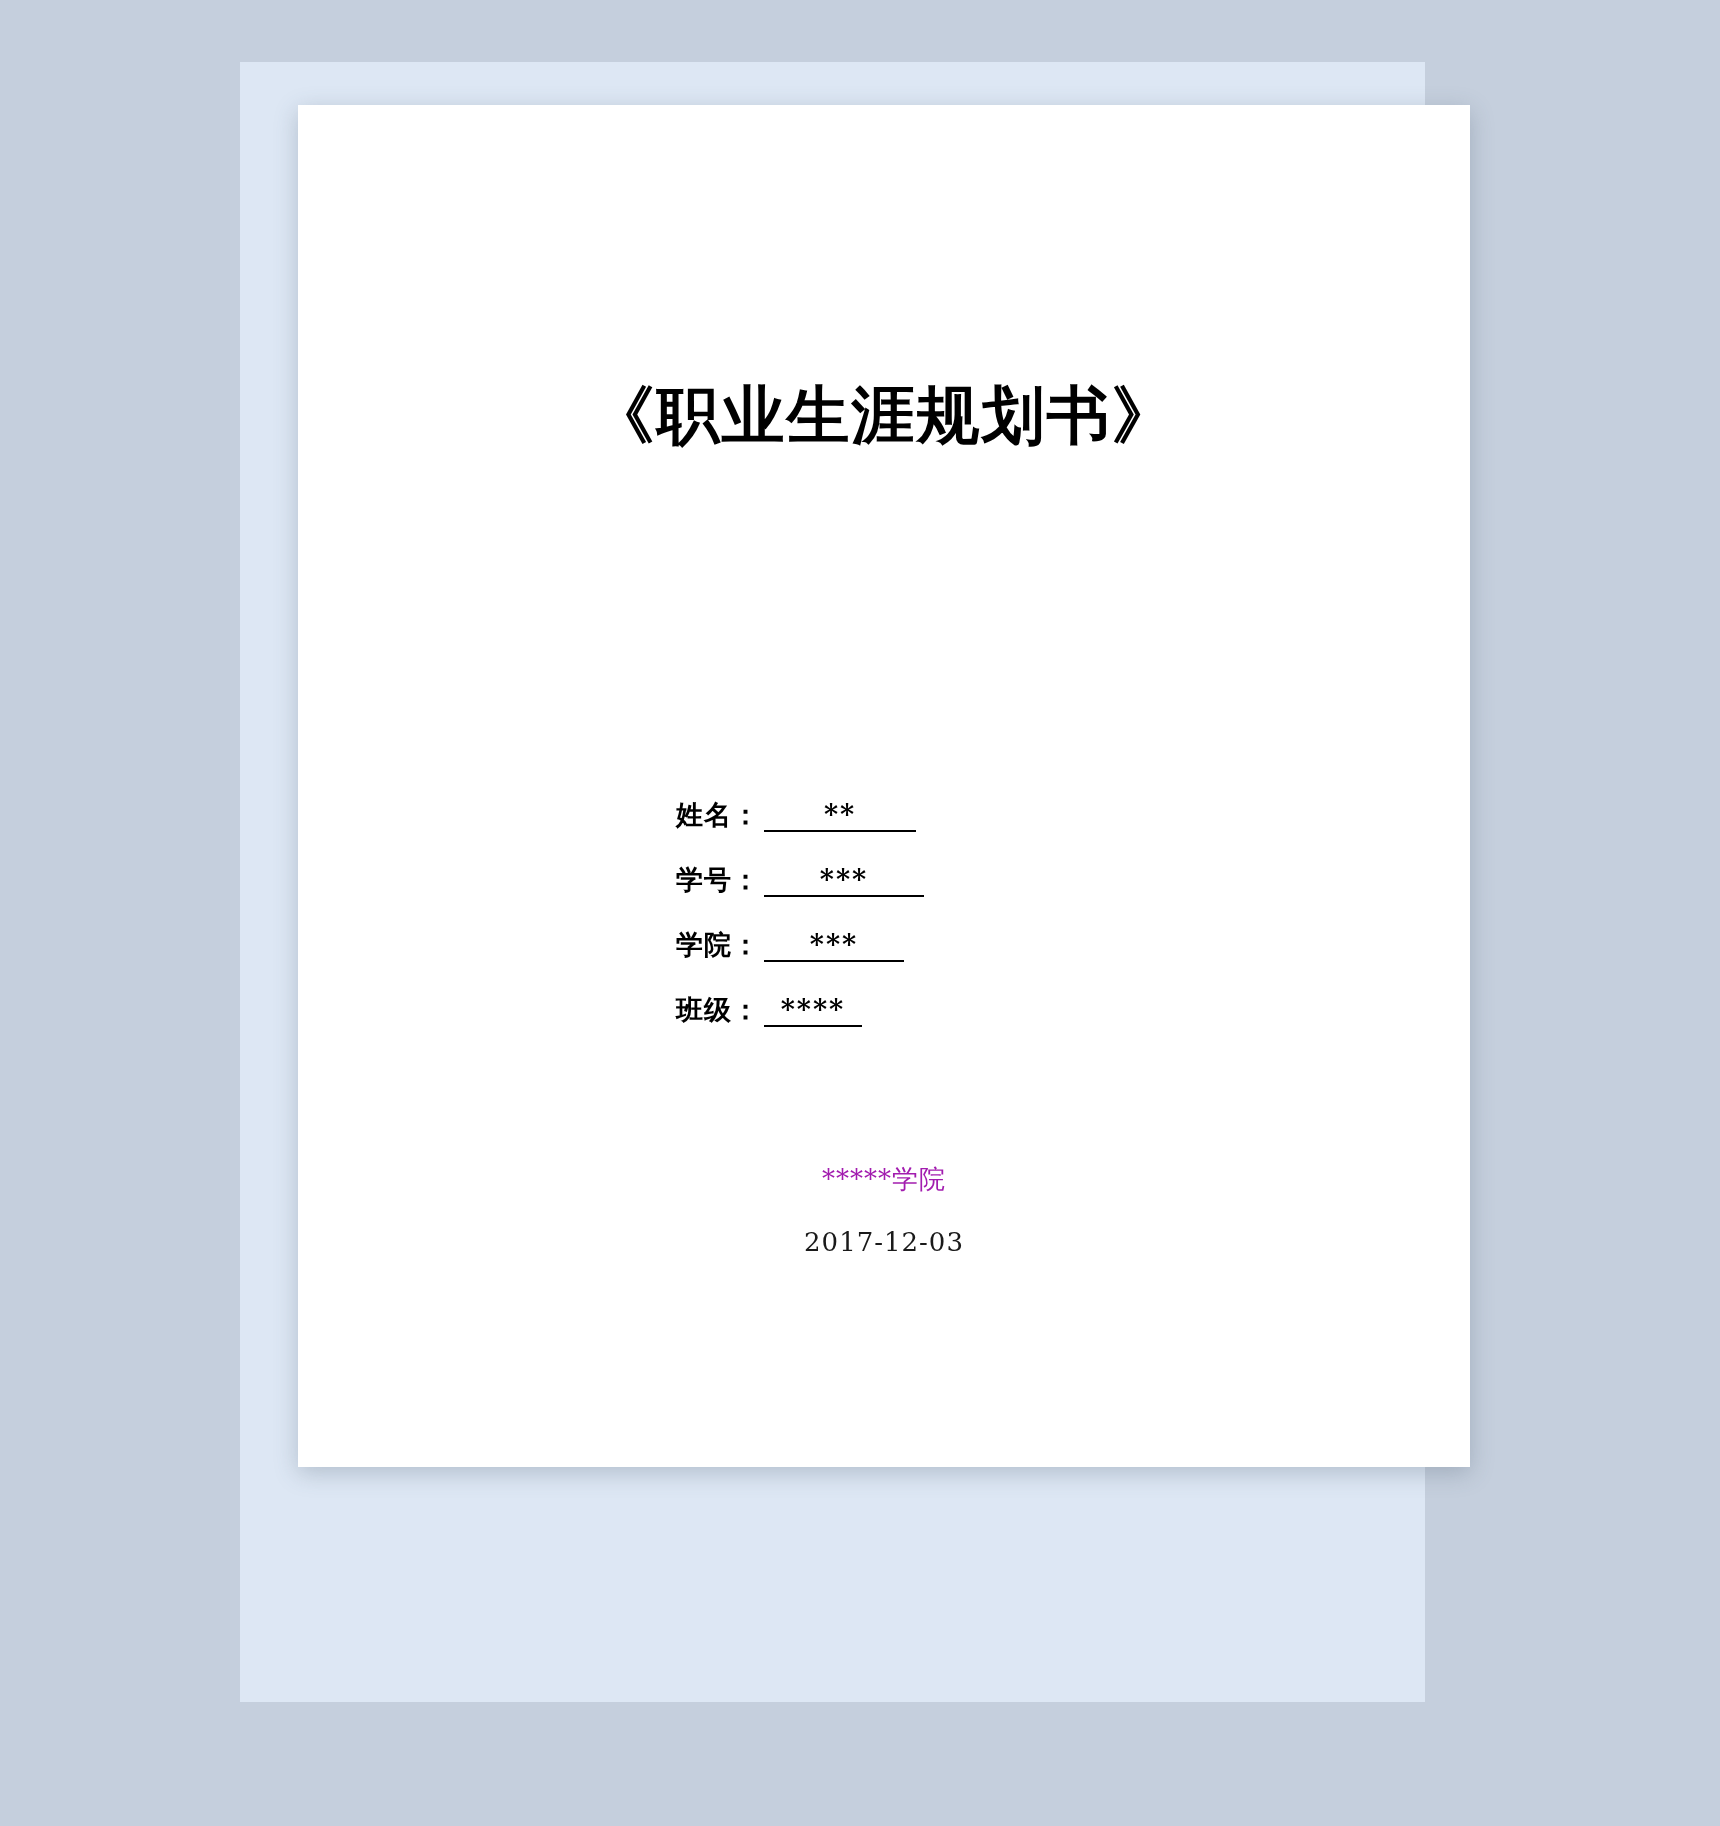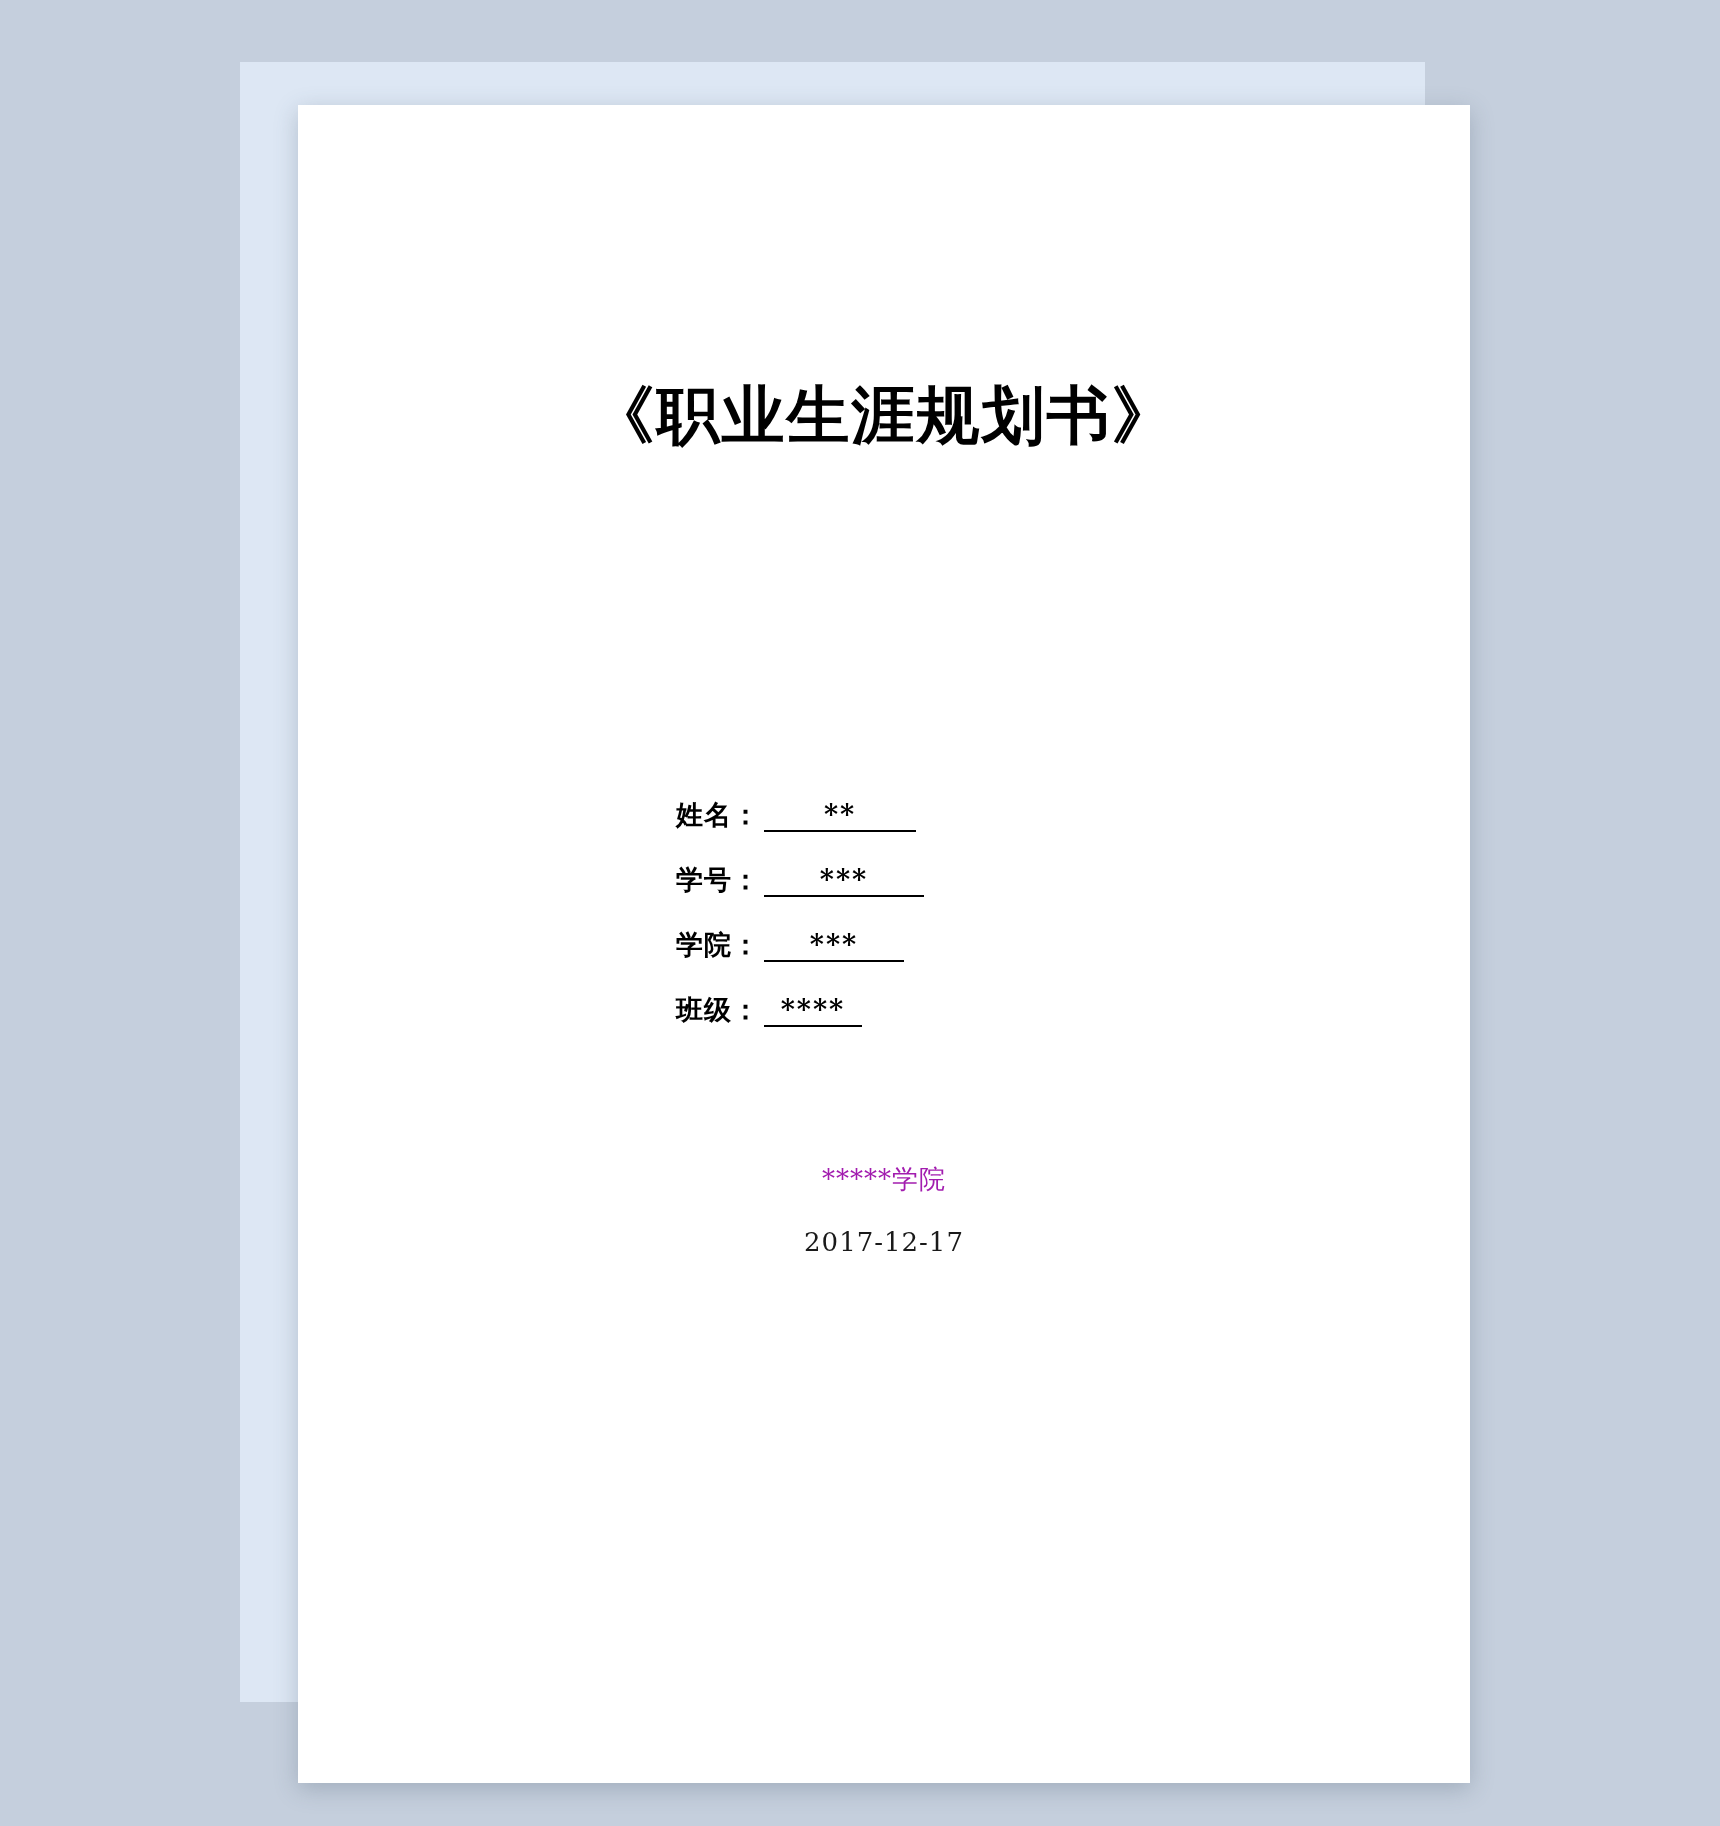--- a/index.html
+++ b/index.html
@@ -24,21 +24,21 @@
     height: 1640px;
     background: #dde7f4;
   }
 
   
   .page {
     position: absolute;
     left: 298px;
     top: 105px;
     width: 1172px;
-    height: 1678px;
+    height: 1362px;
     background: #ffffff;
     box-shadow: 0 6px 22px rgba(70, 85, 105, 0.28);
   }
 
   .doc-title {
     position: absolute;
     top: 268px;
     left: 0;
     width: 100%;
     text-align: center;
@@ -140,16 +140,16 @@
 
     <div class="field-row">
       <span class="field-label">班级：</span>
       <span class="field-value w-class">****</span>
     </div>
 
   </div>
 
   <div class="footer">
     <div class="footer-line">*****学院</div>
-    <div class="footer-date">2017-12-17</div>
+    <div class="footer-date">2017-12-03</div>
   </div>
 
 </div>
 
 </body></html>

